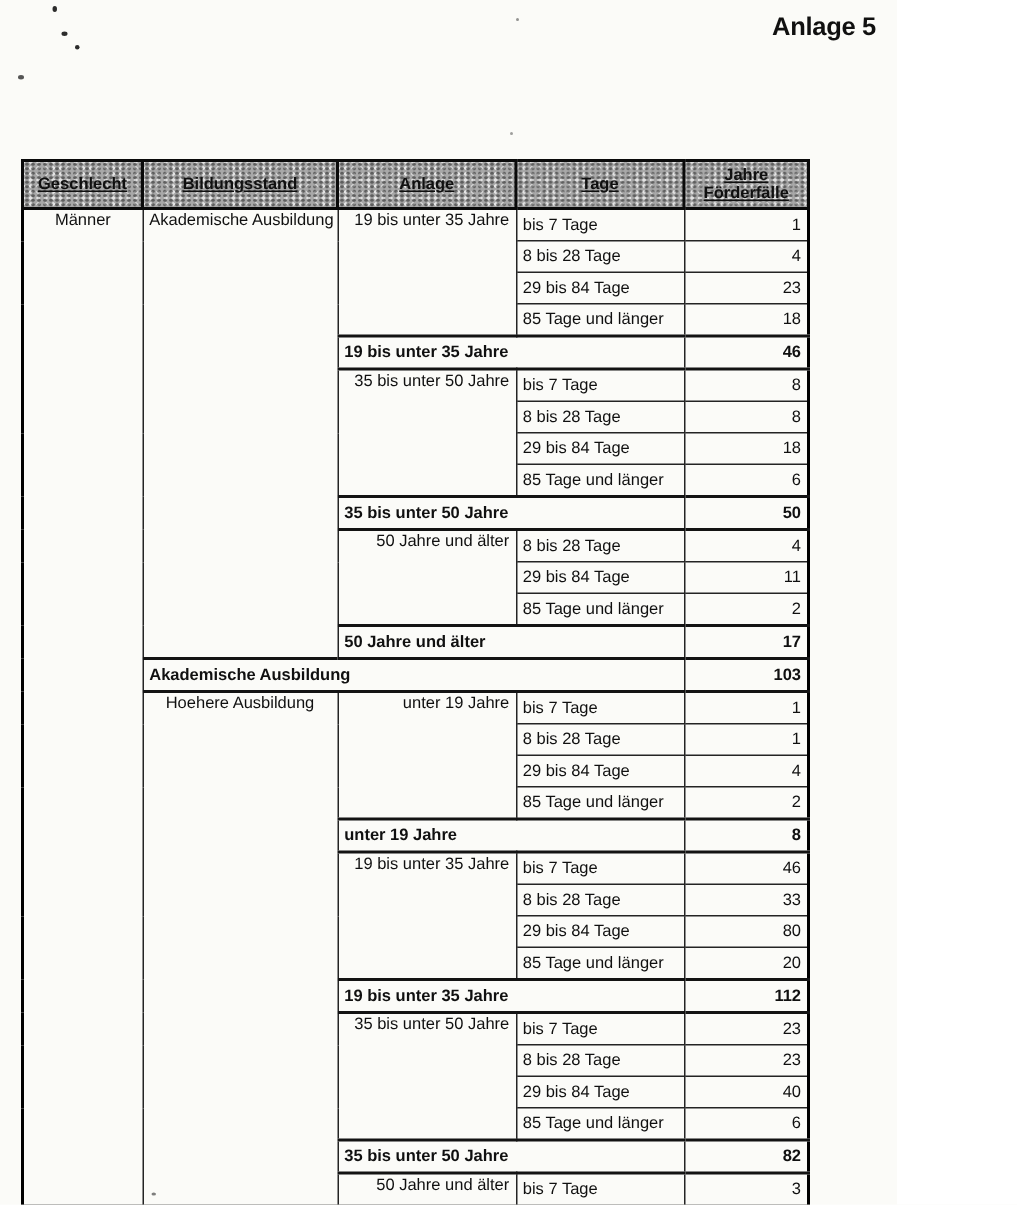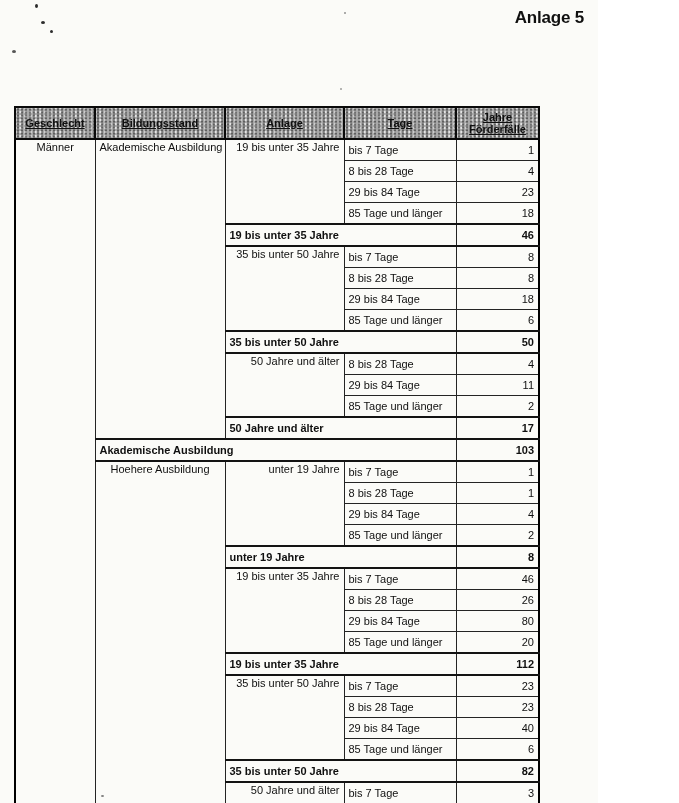--- a/index.html
+++ b/index.html
@@ -176,21 +176,21 @@
             <td class="cell-sublabel" colspan="2">unter 19 Jahre</td>
             <td class="cell-num">8</td>
           </tr>
           <tr>
             <td class="cell-age" rowspan="4">19 bis unter 35 Jahre</td>
             <td class="cell-dauer">bis 7 Tage</td>
             <td class="cell-num">46</td>
           </tr>
           <tr>
             <td class="cell-dauer">8 bis 28 Tage</td>
-            <td class="cell-num">26</td>
+            <td class="cell-num">33</td>
           </tr>
           <tr>
             <td class="cell-dauer">29 bis 84 Tage</td>
             <td class="cell-num">80</td>
           </tr>
           <tr>
             <td class="cell-dauer">85 Tage und länger</td>
             <td class="cell-num">20</td>
           </tr>
           <tr class="subtotal">

